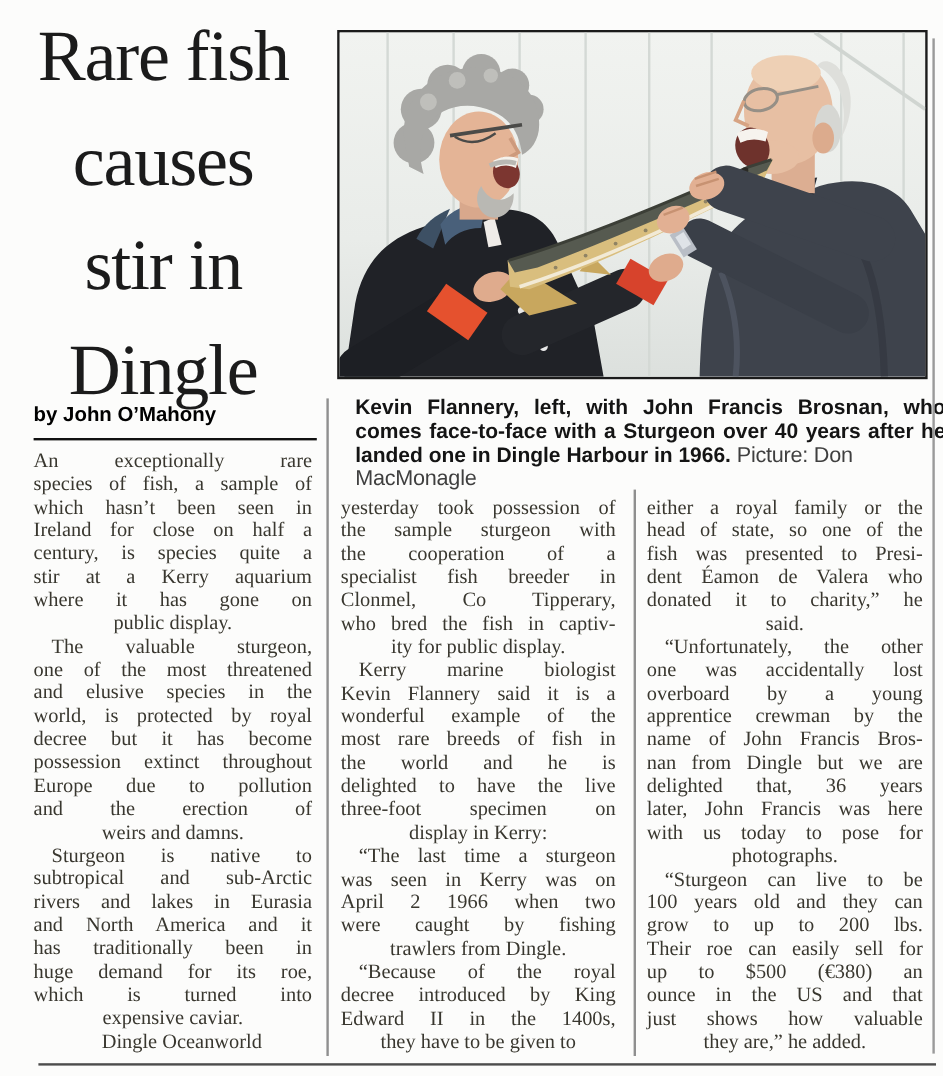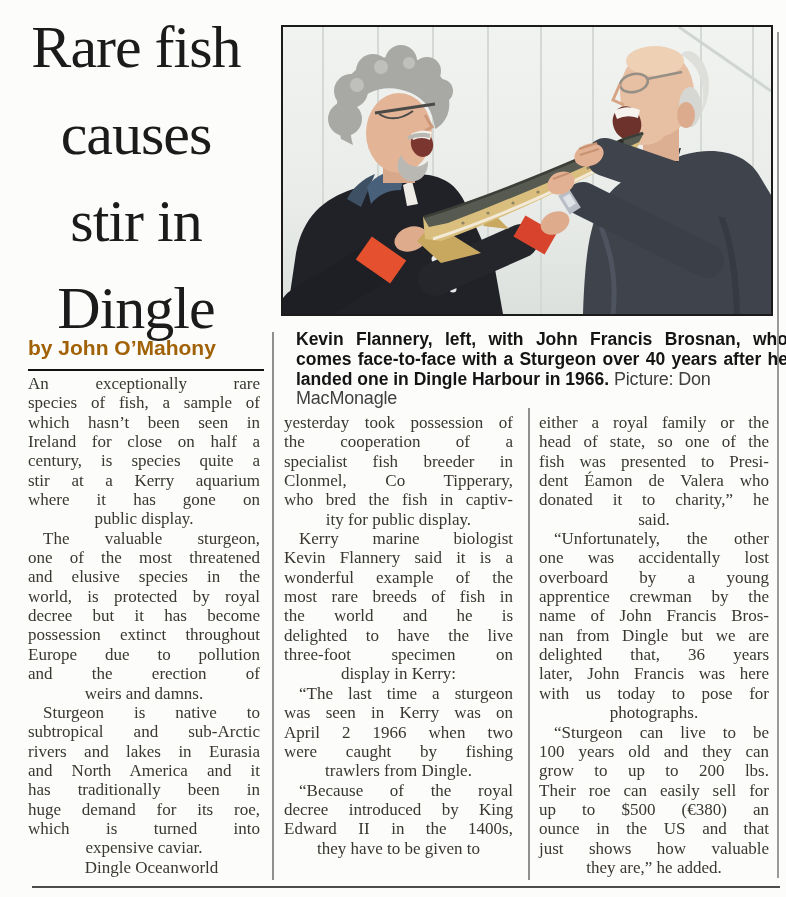--- a/index.html
+++ b/index.html
@@ -5,22 +5,22 @@
   html,body{margin:0;padding:0;background:#ffffff;}
   .page{
     position:relative;width:786px;height:897px;background:#fcfcfb;
     font-family:"Liberation Serif",serif;color:#38362f;overflow:hidden;
   }
   
   .headline{position:absolute;left:0;top:4px;width:272px;text-align:center;
     font-size:60px;line-height:87px;color:#1b1b1b;letter-spacing:-1px;}
   
   .byline{position:absolute;left:28px;top:336px;width:236px;
-    font-family:"Liberation Sans",sans-serif;font-weight:bold;font-size:21px;
-    color:#a16207;padding-bottom:9px;border-bottom:2.5px solid #111;}
+    font-family:"Liberation Sans",sans-serif;font-weight:bold;font-size:17px;
+    color:#000000;padding-bottom:9px;border-bottom:2.5px solid #111;}
   
   .photo-frame{position:absolute;left:281px;top:25px;width:488px;height:287px;
     border:2px solid #1b1b1b;background:#e9ece9;}
   .photo-frame svg{display:block;}
   
   .caption{position:absolute;left:296px;top:330px;width:492px;
     font-family:"Liberation Sans",sans-serif;font-weight:bold;font-size:17.5px;
     line-height:19.8px;color:#141414;}
   .caption .cap-just{text-align:justify;text-align-last:justify;}
   .caption .credit{font-weight:normal;font-size:18px;color:#3f3f3f;letter-spacing:-0.2px;}
@@ -210,20 +210,21 @@
       <div class="bline jline">rivers and lakes in Eurasia</div>
       <div class="bline jline">and North America and it</div>
       <div class="bline jline">has traditionally been in</div>
       <div class="bline jline">huge demand for its roe,</div>
       <div class="bline jline">which is turned into</div>
       <div class="bline lline">expensive caviar.</div>
       <div class="bline lline indent">Dingle Oceanworld</div>
     </div>
   <div class="col col-2">
       <div class="bline jline">yesterday took possession of</div>
+      <div class="bline jline">the sample sturgeon with</div>
       <div class="bline jline">the cooperation of a</div>
       <div class="bline jline">specialist fish breeder in</div>
       <div class="bline jline">Clonmel, Co Tipperary,</div>
       <div class="bline jline">who bred the fish in captiv-</div>
       <div class="bline lline">ity for public display.</div>
       <div class="bline jline indent">Kerry marine biologist</div>
       <div class="bline jline">Kevin Flannery said it is a</div>
       <div class="bline jline">wonderful example of the</div>
       <div class="bline jline">most rare breeds of fish in</div>
       <div class="bline jline">the world and he is</div>

